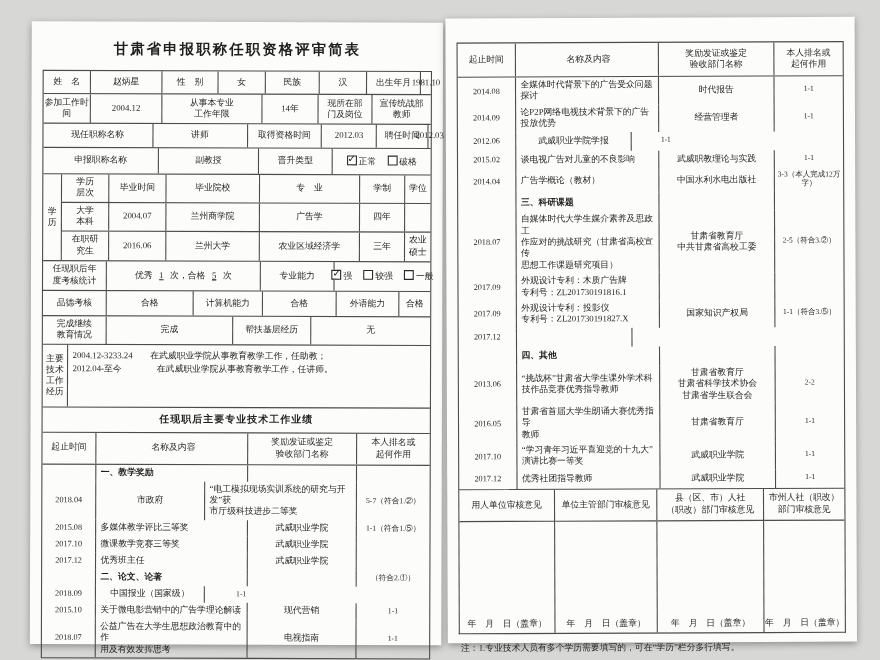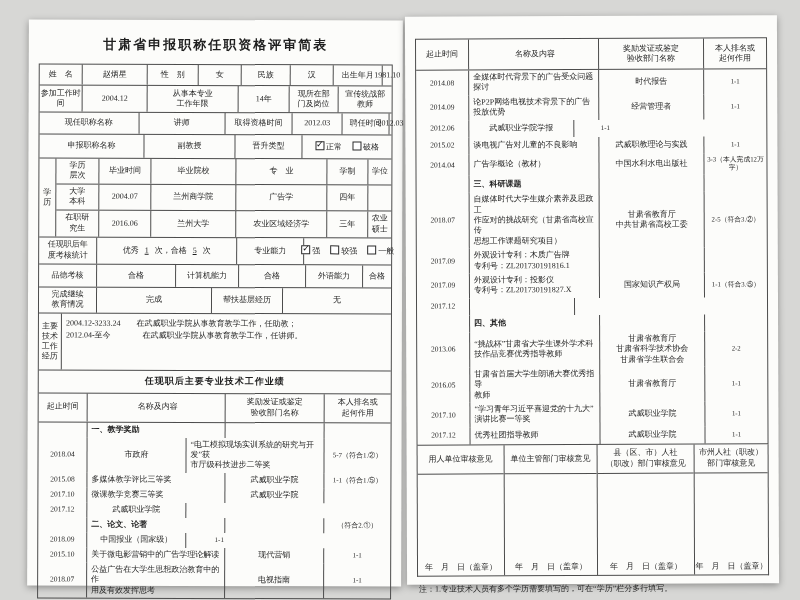--- a/index.html
+++ b/index.html
@@ -202,20 +202,21 @@
             <div class="cell c-rank">1-1（符合1.⑤）</div>
           </div>
           <div class="row ach-row">
             <div class="cell c-date">2017.10</div>
             <div class="cell c-content">微课教学竞赛三等奖</div>
             <div class="cell c-dept">武威职业学院</div>
             <div class="cell c-rank"></div>
           </div>
           <div class="row ach-row">
             <div class="cell c-date">2017.12</div>
+            <div class="cell c-content">优秀班主任</div>
             <div class="cell c-dept">武威职业学院</div>
             <div class="cell c-rank"></div>
           </div>
           <div class="row ach-row group-row">
             <div class="cell c-date"></div>
             <div class="cell c-content">二、论文、论著</div>
             <div class="cell c-dept"></div>
             <div class="cell c-rank">（符合2.①）</div>
           </div>
           <div class="row ach-row">

